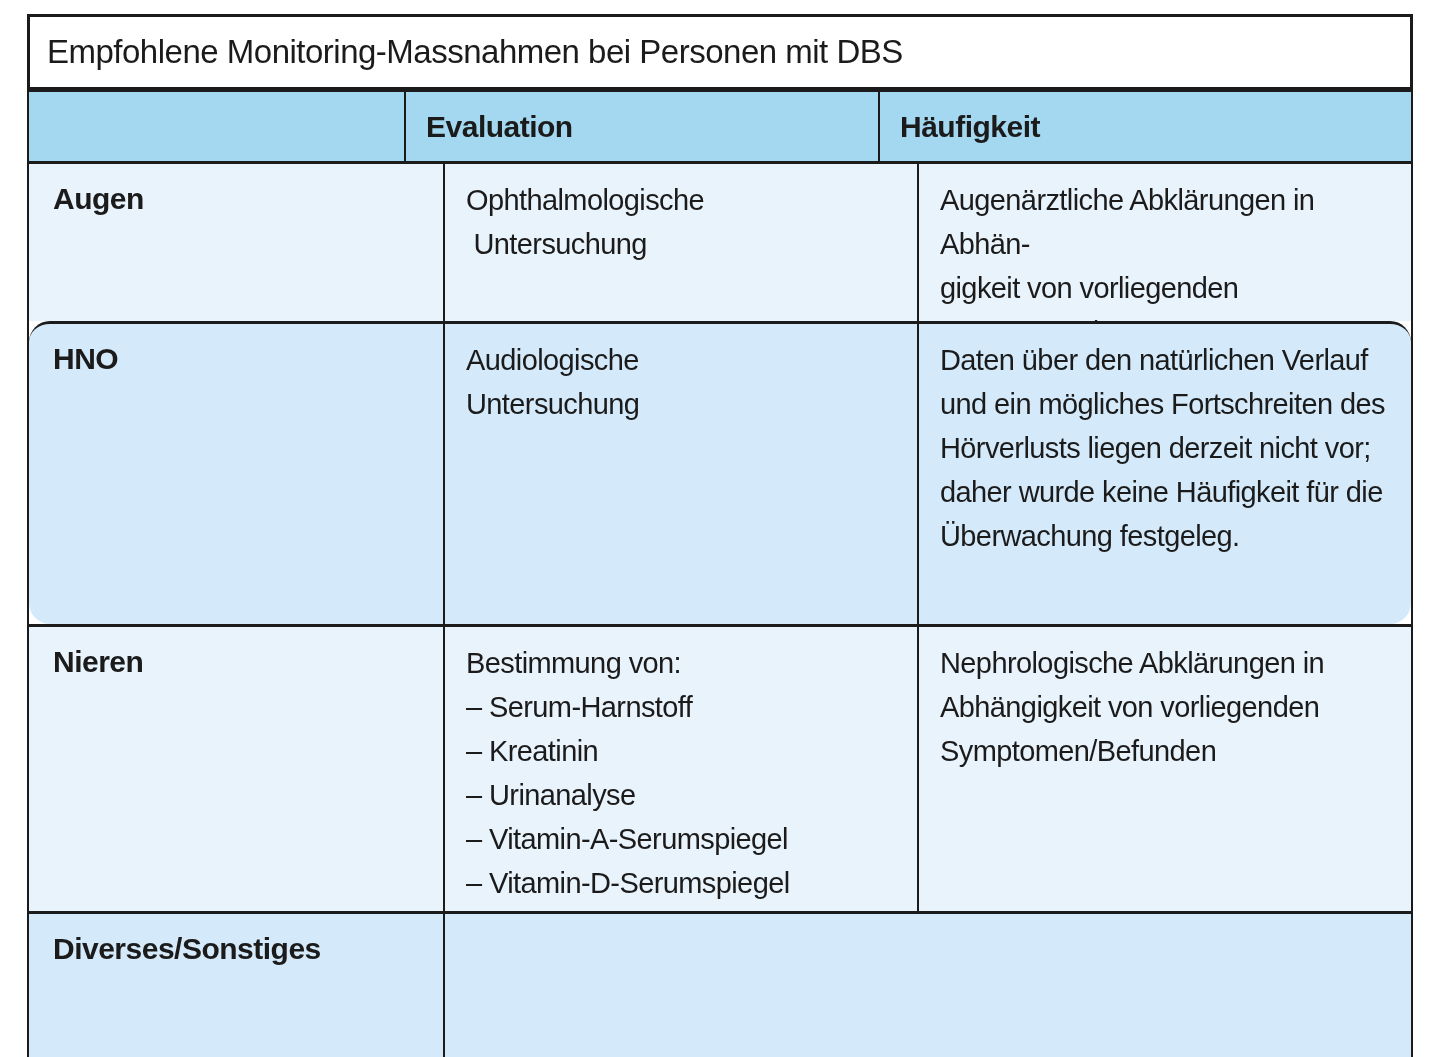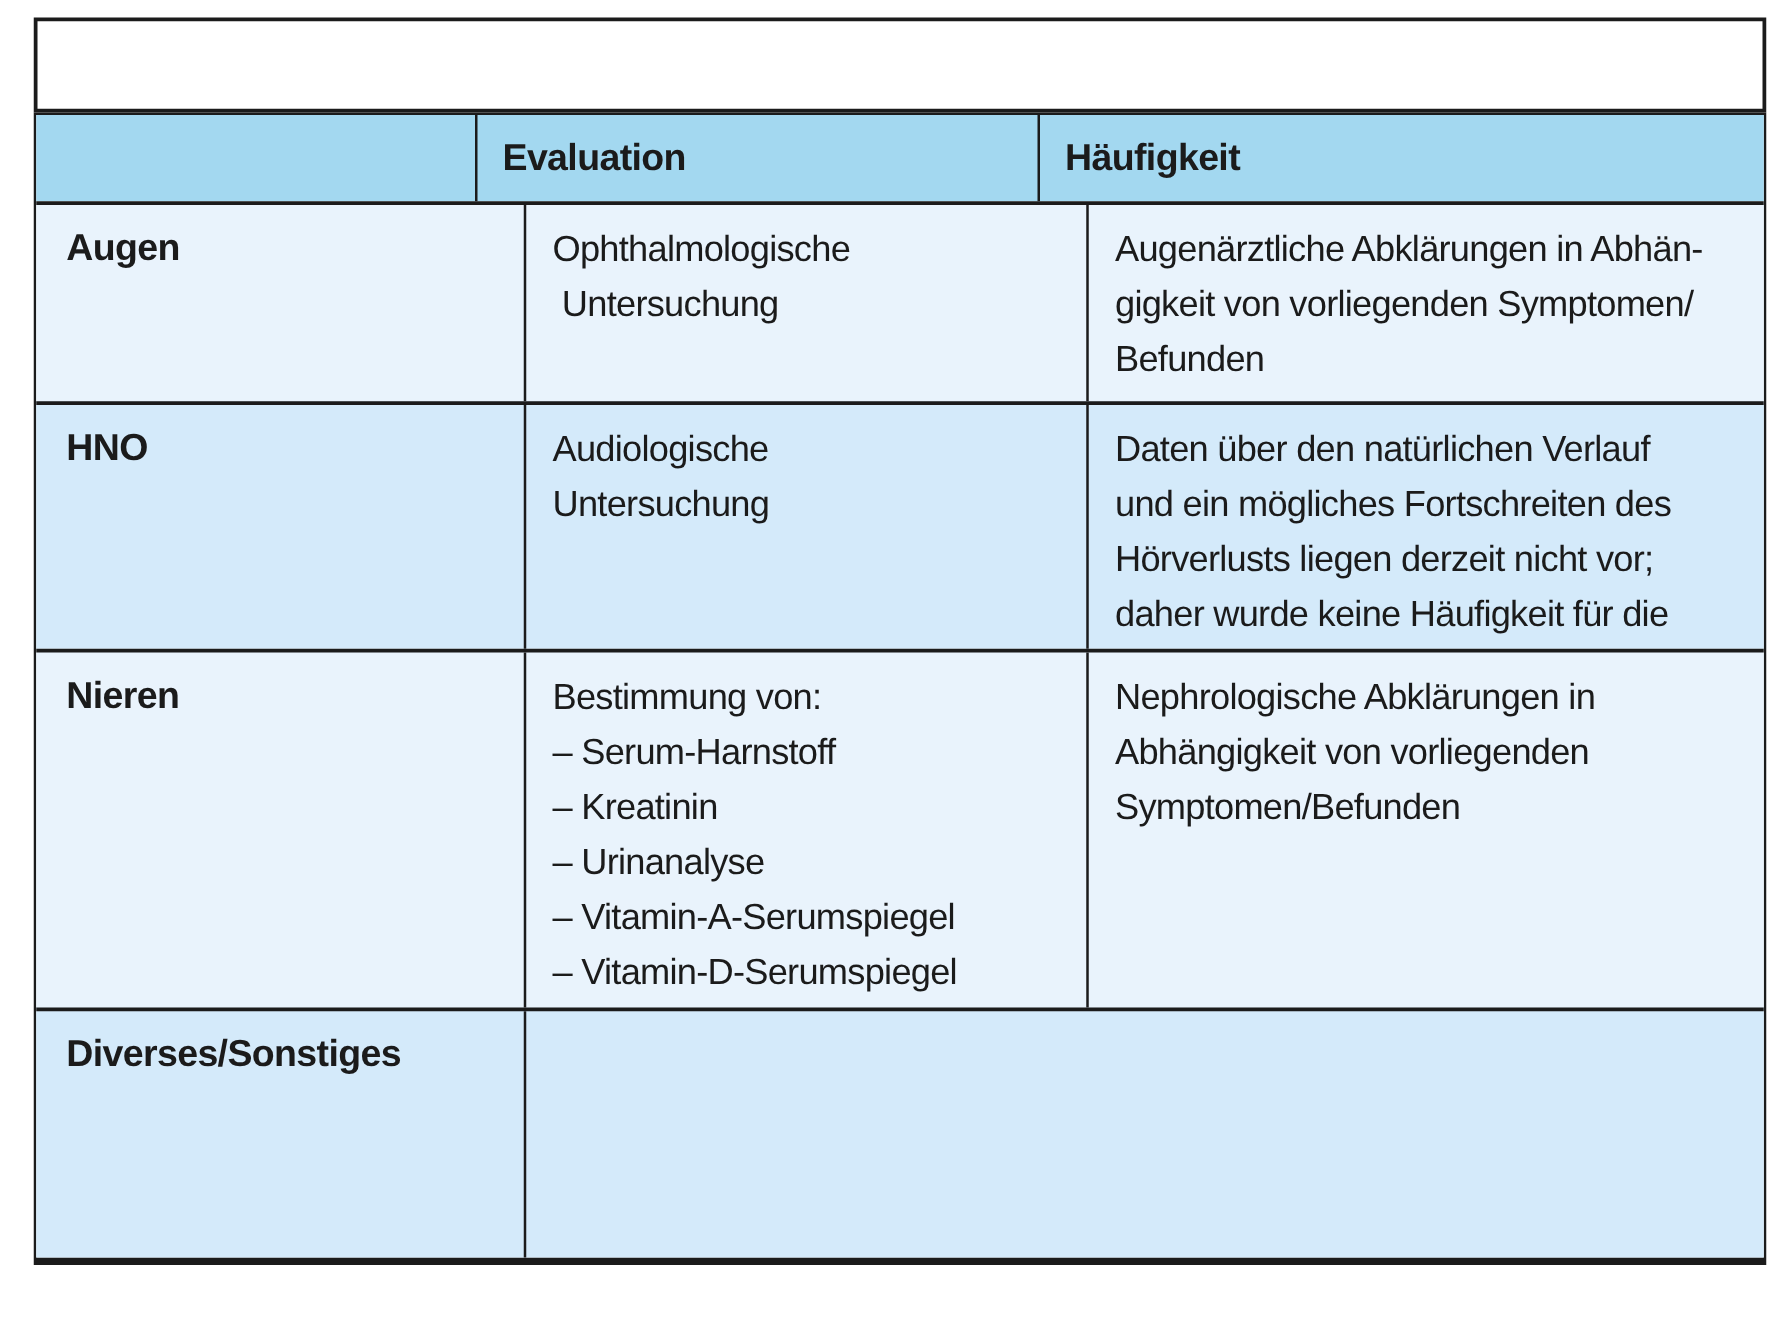--- a/index.html
+++ b/index.html
@@ -42,20 +42,21 @@
   .tbl {
     position: absolute; left: 27px; top: 90px; width: 1386px;
     border-left: 2px solid var(--border);
     border-right: 2px solid var(--border);
     border-top: 2px solid var(--border);
     border-bottom: 6px solid var(--border);
   }
   .grid {
     display: grid;
     grid-template-columns: 351px 450px 1fr;
+    gap: 24px;
   }
   .grid .c2, .grid .c3 { border-left: 2px solid var(--border); }
   .row { border-top: 3px solid var(--border); }
 
   .hdr { background: var(--header-bg); height: 69px; }
   .hdr .cell {
     display: flex; align-items: center;
     font-weight: bold; font-size: 30px; letter-spacing: -0.5px;
     padding: 0 20px;
   }
@@ -69,30 +70,31 @@
     padding: 18px 10px 0 24px;
   }
   .body {
     font-size: 29px; line-height: 44px; letter-spacing: -0.6px;
     padding: 14px 14px 14px 21px;
     white-space: pre-wrap;
     margin-left: 39px;
   }
 
   .r1 { height: 160px; }
-  .r2 { height: 198px; }
+  .r2 { height: 303px; border-radius: 21px; }
   .r3 { height: 287px; }
   .r4 { height: 200px; }
 </style>
 </head>
 <body>
 
 <div class="page">
 
   <div class="caption">
+    <div class="caption-title">Empfohlene Monitoring-Massnahmen bei Personen mit DBS</div>
   </div>
 
   <div class="tbl">
 
     <div class="grid hdr">
       <div class="cell c1"></div>
       <div class="cell c2">Evaluation</div>
       <div class="cell c3">Häufigkeit</div>
     </div>
 

